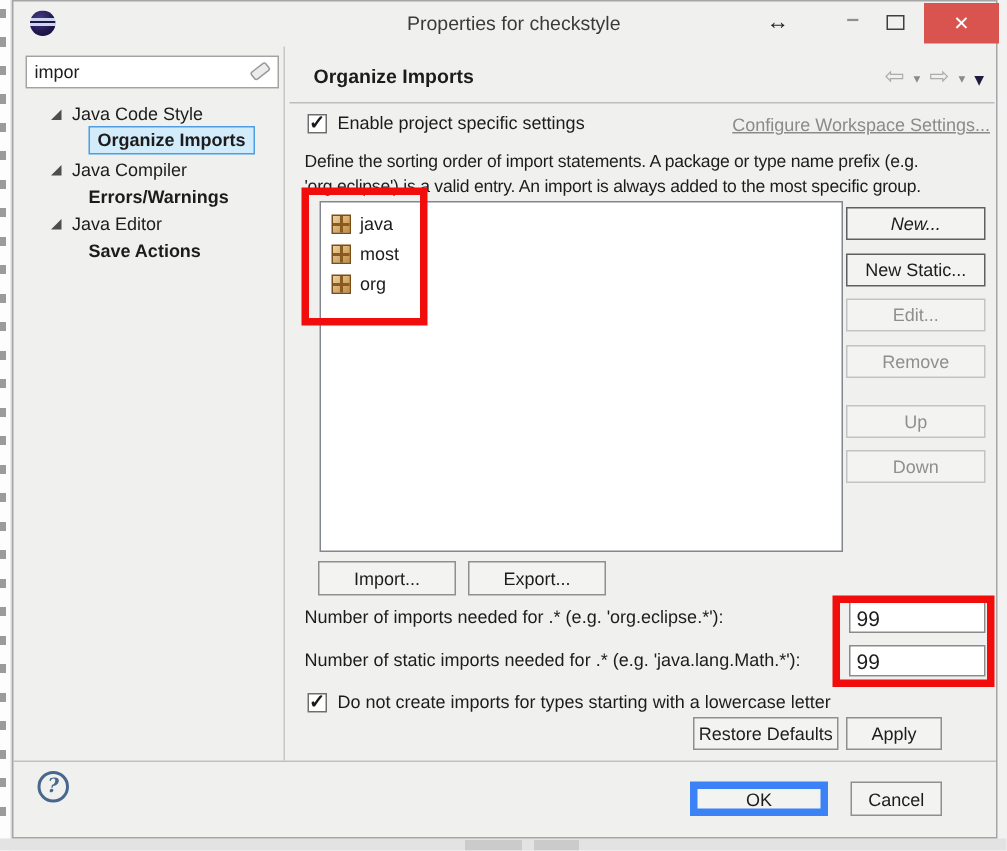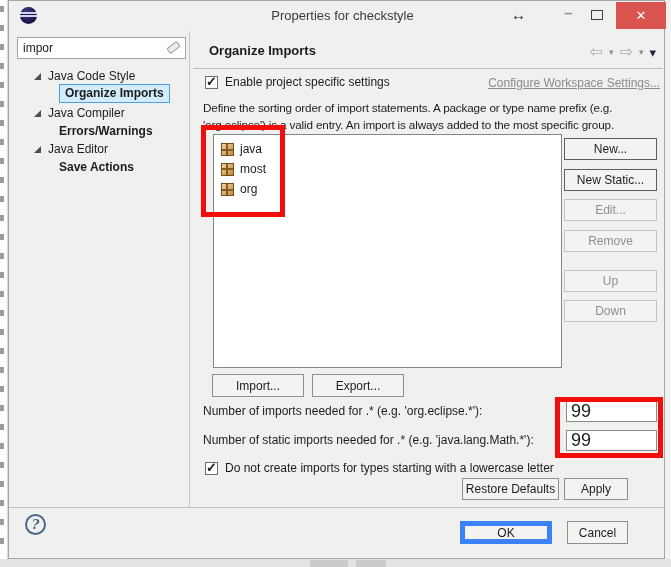--- a/index.html
+++ b/index.html
@@ -135,21 +135,21 @@
   }
   .btn-strong { border-color:#5f5f5f; }
   .btn-disabled { border-color:#c3c3c3; color:#8f8f8f; }
   .btn-col { left:373px; width:93px; height:22px; }
   .btn-default { border:5px solid #3b82f6; }
 
   .field-label { position:absolute; left:12px; height:21px; line-height:21px; font-size:12px; }
   .num-field {
     position:absolute; left:375px; width:91px; height:21px;
     background:#fff; border:1px solid #8b8b8b;
-    font-family:"Liberation Sans",sans-serif; font-size:18px; color:#1c1c1c;
+    font-family:"Liberation Sans",sans-serif; font-size:14px; color:#1c1c1c;
     padding:0 4px; outline:none;
   }
   .lowercase-row { position:absolute; left:14px; top:430px; display:flex; align-items:center; gap:7px; font-size:12px; }
 
   
   .footer-sep { position:absolute; left:0; top:506px; width:655px; height:1px; background:#c0c0c0; }
   .help-btn {
     position:absolute; left:16px; top:513px; width:21px; height:21px;
     border:2px solid #47688c; border-radius:50%; color:#47688c;
     font-size:13px; font-weight:bold; font-style:italic;
@@ -234,21 +234,21 @@
       <div class="group-row">
         <span class="pkg-icon"></span>
         <span>most</span>
       </div>
       <div class="group-row">
         <span class="pkg-icon"></span>
         <span>org</span>
       </div>
     </div>
 
-    <div class="btn btn-col btn-strong" style="top:107px;">New...</div>
+    <div class="btn btn-col btn-strong" style="top:107px;font-style:italic;">New...</div>
     <div class="btn btn-col btn-strong" style="top:138px;">New Static...</div>
     <div class="btn btn-col btn-disabled" style="top:168px;">Edit...</div>
     <div class="btn btn-col btn-disabled" style="top:199px;">Remove</div>
     <div class="btn btn-col btn-disabled" style="top:239px;">Up</div>
     <div class="btn btn-col btn-disabled" style="top:269px;">Down</div>
 
     <div class="btn" style="left:21px;top:343px;width:92px;height:23px;">Import...</div>
     <div class="btn" style="left:121px;top:343px;width:92px;height:23px;">Export...</div>
 
     <div class="field-label" style="top:370px;">Number of imports needed for .* (e.g. 'org.eclipse.*'):</div>

